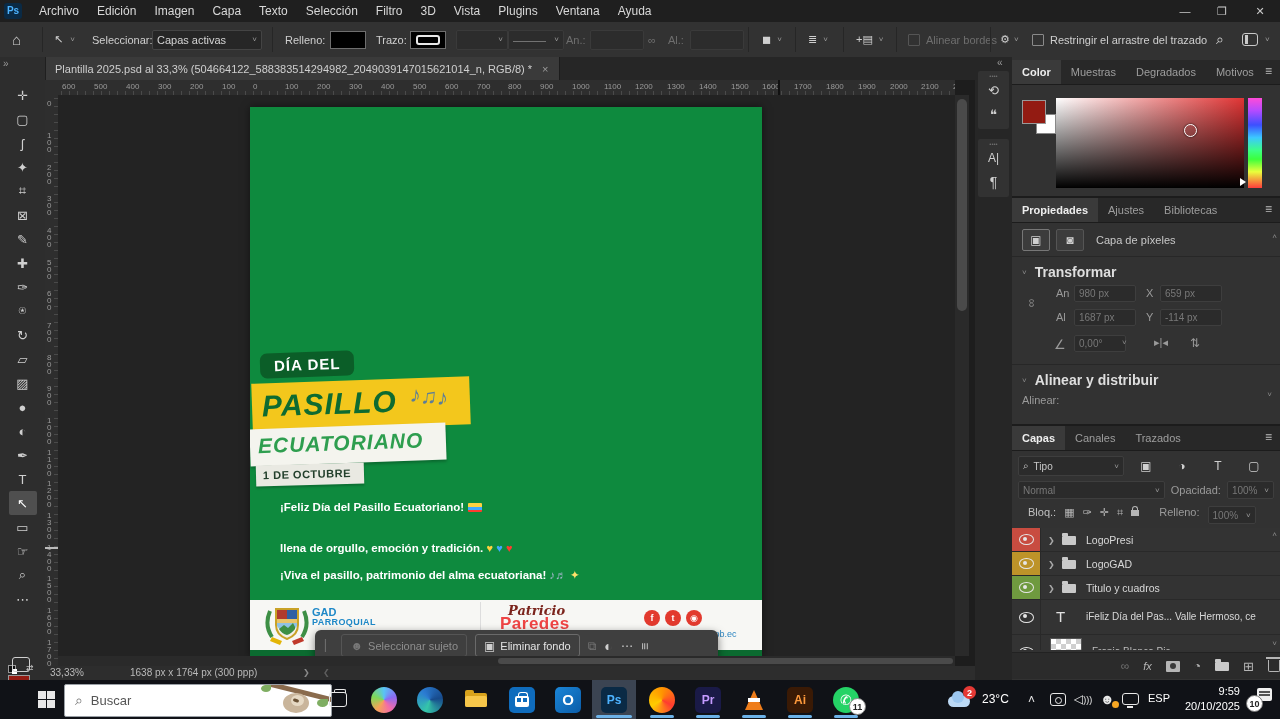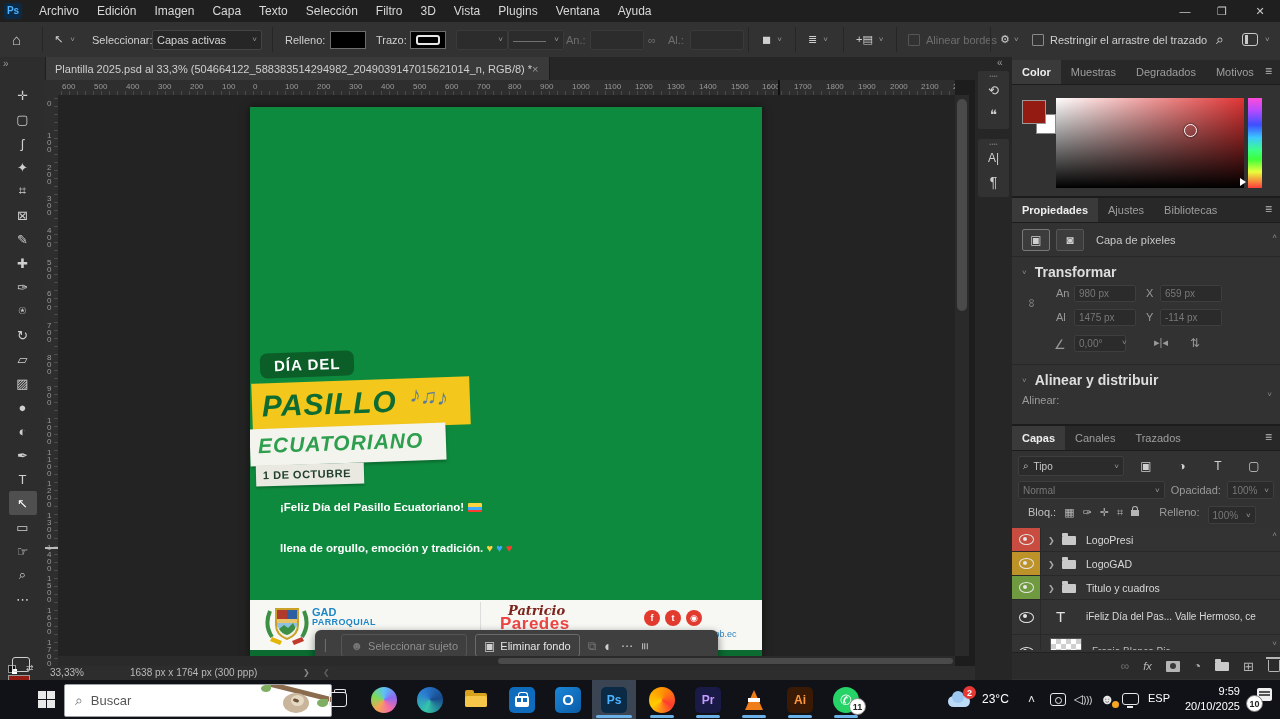--- a/index.html
+++ b/index.html
@@ -22,21 +22,21 @@
   .obox.dis{background:#2c2c2c;border-color:#3a3a3a;color:#6e6e6e;}
   .dim{color:#6e6e6e;}
   .chk{width:10px;height:10px;border:1px solid #8a8a8a;border-radius:1px;display:inline-block;background:transparent;}
   .chk.dis{border-color:#555;}
   .carat{color:#9a9a9a;font-size:8px;margin-left:4px;}
   .swatch-fill{width:34px;height:16px;background:#000;border:1px solid #6e6e6e;}
   .swatch-stroke{width:34px;height:16px;background:#000;border:1px solid #6e6e6e;position:relative;}
   .swatch-stroke::after{content:"";position:absolute;inset:3px 5px;border:2px solid #e8e8e8;border-radius:3px;}
   
   .tabbar{left:45px;top:57px;width:930px;height:23px;background:#262626;}
-  .doctab{left:0;top:0;height:23px;background:#3a3a3a;display:flex;align-items:center;padding:0 10px;
+  .doctab{left:0;top:0;height:23px;background:#3a3a3a;display:flex;align-items:center;padding:0 10px;gap:10px;
     font-size:11px;color:#cfcfcf;border-right:1px solid #1c1c1c;}
   
   .toolstrip{left:0;top:57px;width:45px;height:623px;background:#2d2d2d;border-right:1px solid #1f1f1f;}
   .tools{left:7px;top:26px;width:31px;display:flex;flex-direction:column;align-items:center;}
   .tool{width:28px;height:24px;display:flex;align-items:center;justify-content:center;color:#cfcfcf;font-size:13px;border-radius:2px;}
   .tool.selected{background:#4f4f4f;color:#fff;}
   .fgbg{left:6px;top:608px;width:34px;height:40px;}
   .fg{left:2px;top:10px;width:20px;height:20px;border:1px solid #9a9a9a;}
   .bg{left:15px;top:23px;width:18px;height:18px;background:#fff;border:1px solid #9a9a9a;}
   .minifgbg{left:2px;top:0;width:10px;height:9px;}
@@ -429,20 +429,25 @@
       </div>
       <div class="a pline" style="left:30px;top:394px;">
         <span>¡Feliz Día del Pasillo Ecuatoriano!</span><span class="flagchip"></span>
       </div>
       <div class="a pline" style="left:30px;top:435px;">
         <span>llena de orgullo, emoción y tradición.</span>
         <span class="heart" style="color: rgb(255, 210, 63);">♥</span>
         <span class="heart" style="color: rgb(63, 169, 255);">♥</span>
         <span class="heart" style="color: rgb(255, 59, 48);">♥</span>
       </div>
+      <div class="a pline" style="left:30px;top:461px;">
+        <span>¡Viva el pasillo, patrimonio del alma ecuatoriana!</span>
+        <span style="color:#9fb6c9;">♪♬</span>
+        <span style="color:#ffe26b;">✦</span>
+      </div>
       <div class="a pfooter">
         <div class="a fdiv"></div>
 
         <svg class="a" style="left:14px;top:3px;" width="46" height="44" viewBox="0 0 46 44">
           <path d="M6 8 Q0 22 8 34" stroke="#3d8f45" stroke-width="4" fill="none"></path>
           <path d="M40 8 Q46 22 38 34" stroke="#3d8f45" stroke-width="4" fill="none"></path>
           <path d="M12 6 h22 v16 q0 10 -11 14 q-11 -4 -11 -14 Z" fill="#f2efe6" stroke="#c9a227" stroke-width="2"></path>
           <rect x="13" y="7" width="10" height="9" fill="#b03a2e"></rect>
           <rect x="23" y="7" width="10" height="9" fill="#2e5fa3"></rect>
           <rect x="13" y="16" width="20" height="4" fill="#e9c46a"></rect>
@@ -565,21 +570,21 @@
       <div class="a" style="left:10px;top:66px;display:flex;gap:8px;align-items:center;">
         <span class="scrbtn">˅</span>
         <span class="sechdr">Transformar</span>
       </div>
       <span class="a" style="left:16px;top:98px;color:#8a8a8a;transform:rotate(90deg);font-size:12px;">∞</span>
       <span class="a plabel" style="left:44px;top:89px;">An</span>
       <span class="a pfield" style="left:62px;top:87px;width:52px;">980 px</span>
       <span class="a plabel" style="left:134px;top:89px;">X</span>
       <span class="a pfield" style="left:148px;top:87px;width:52px;">659 px</span>
       <span class="a plabel" style="left:44px;top:113px;">Al</span>
-      <span class="a pfield" style="left:62px;top:111px;width:52px;">1475 px</span>
+      <span class="a pfield" style="left:62px;top:111px;width:52px;">1687 px</span>
       <span class="a plabel" style="left:134px;top:113px;">Y</span>
       <span class="a pfield" style="left:148px;top:111px;width:52px;">-114 px</span>
       <span class="a plabel" style="left:42px;top:139px;font-size:13px;">∠</span>
       <span class="a pfield" style="left:62px;top:137px;width:42px;">0,00°</span>
       <span class="a scrbtn" style="left:110px;top:140px;">˅</span>
       <span class="a plabel" style="left:142px;top:138px;font-size:11px;color:#9a9a9a;">▸|◂</span>
       <span class="a plabel" style="left:178px;top:138px;font-size:12px;color:#9a9a9a;">⇅</span>
       <div class="a" style="top:166px;left:0;width:268px;height:1px;background:#272727;"></div>
       <div class="a" style="left:10px;top:174px;display:flex;gap:8px;align-items:center;">
         <span class="scrbtn">˅</span>

